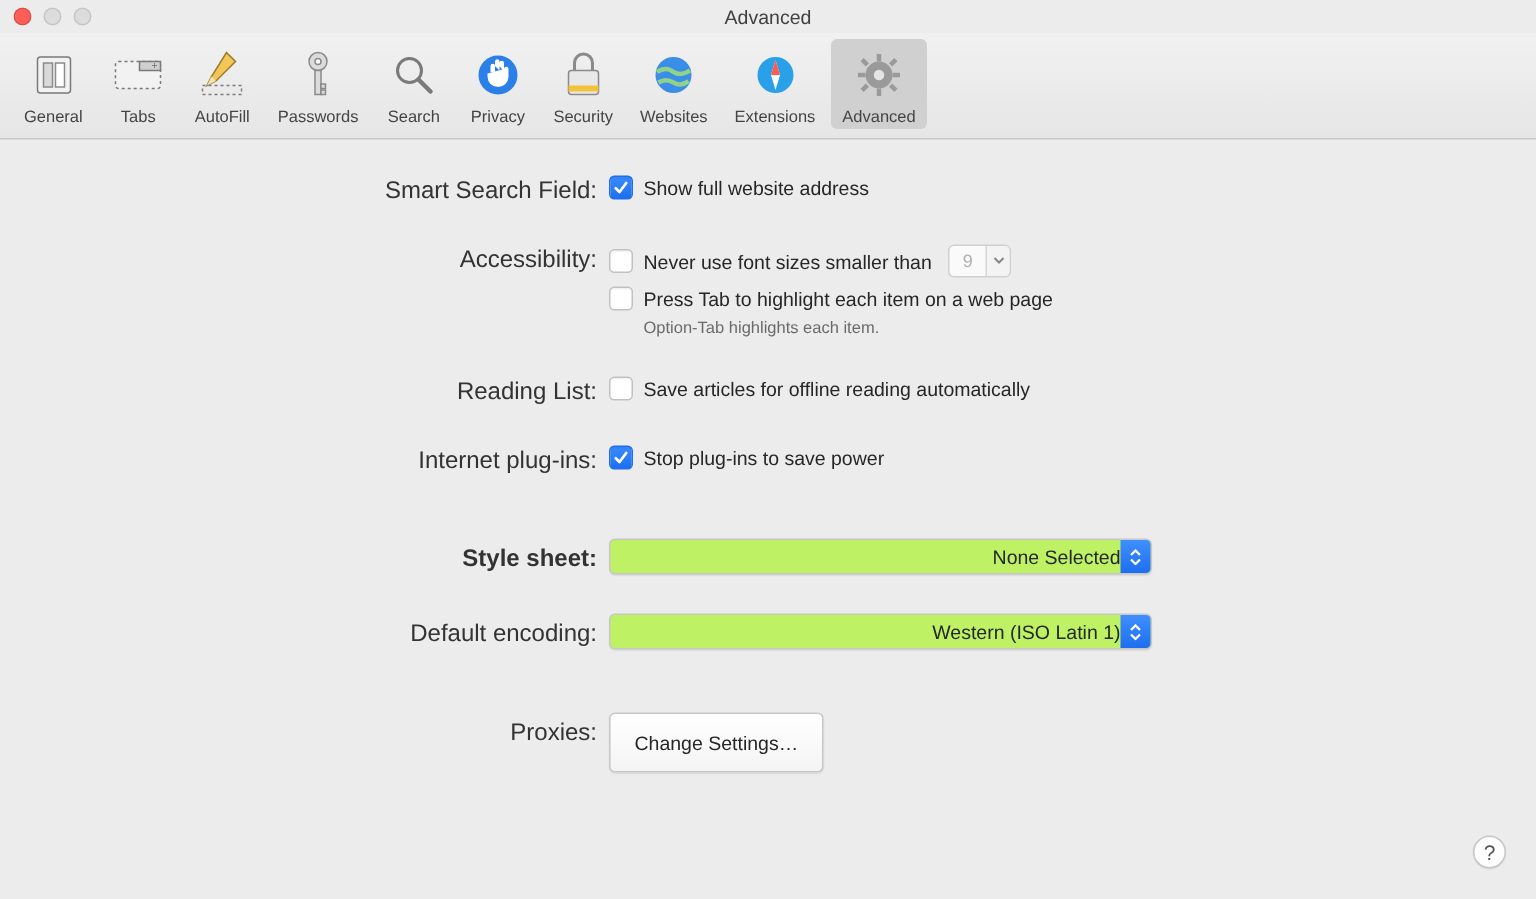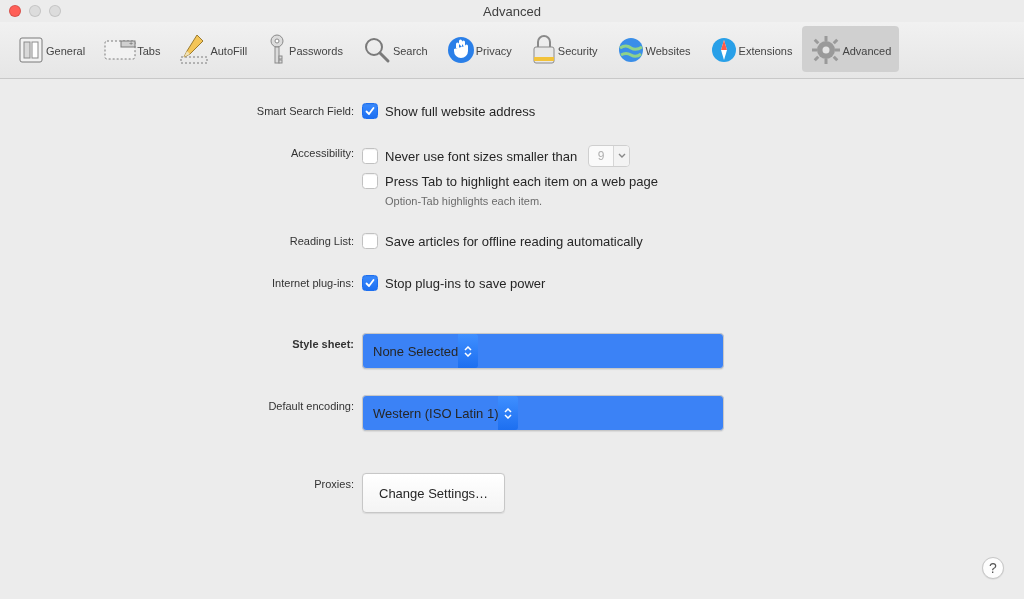--- a/index.html
+++ b/index.html
@@ -51,21 +51,21 @@
   .toolbar {
     display: flex;
     align-items: flex-end;
     padding: 4px 8px 6px;
     gap: 2px;
     border-bottom: 1px solid #c8c8c8;
     background: linear-gradient(#f1f1f1, #e6e6e6);
   }
   .tab {
     display: flex;
-    flex-direction: row;
+    flex-direction: column;
     align-items: center;
     padding: 4px 8px 2px;
     border-radius: 4px;
     min-width: 54px;
   }
   .tab.selected {
     background: #d0d0d0;
   }
   .tab .icon-slot {
     height: 40px;
@@ -89,22 +89,23 @@
     margin-bottom: 6px;
   }
   .section-gap { height: 20px; }
   .big-gap { height: 36px; }
 
   .label-col {
     width: 362px;
     text-align: right;
     padding-right: 8px;
     padding-top: 2px;
-    font-size: 11px;
+    font-size: 16px;
     color: #333;
+    margin-left: 44px;
   }
   .control-col {
     flex: 1;
     display: flex;
     flex-direction: column;
     gap: 6px;
   }
   .hline {
     display: flex;
     align-items: center;
@@ -160,25 +161,25 @@
     align-items: center;
     justify-content: center;
     border-left: 1px solid #d6d6d6;
     color: #7a7a7a;
     background: #f3f3f3;
   }
 
   .popup {
     display: flex;
     align-items: center;
-    justify-content: flex-start;
-    height: 36px;
+    justify-content: flex-end;
+    height: 24px;
     border: 1px solid #c7c7c7;
     border-radius: 4px;
-    background: #3b82f6;
+    background: #bef264;
     width: 362px;
     box-shadow: 0 0.5px 1px rgba(0,0,0,0.08);
   }
   .popup .value {
     padding-left: 10px;
     font-size: 13px;
     color: #262626;
   }
   .popup .chev {
     width: 20px;

